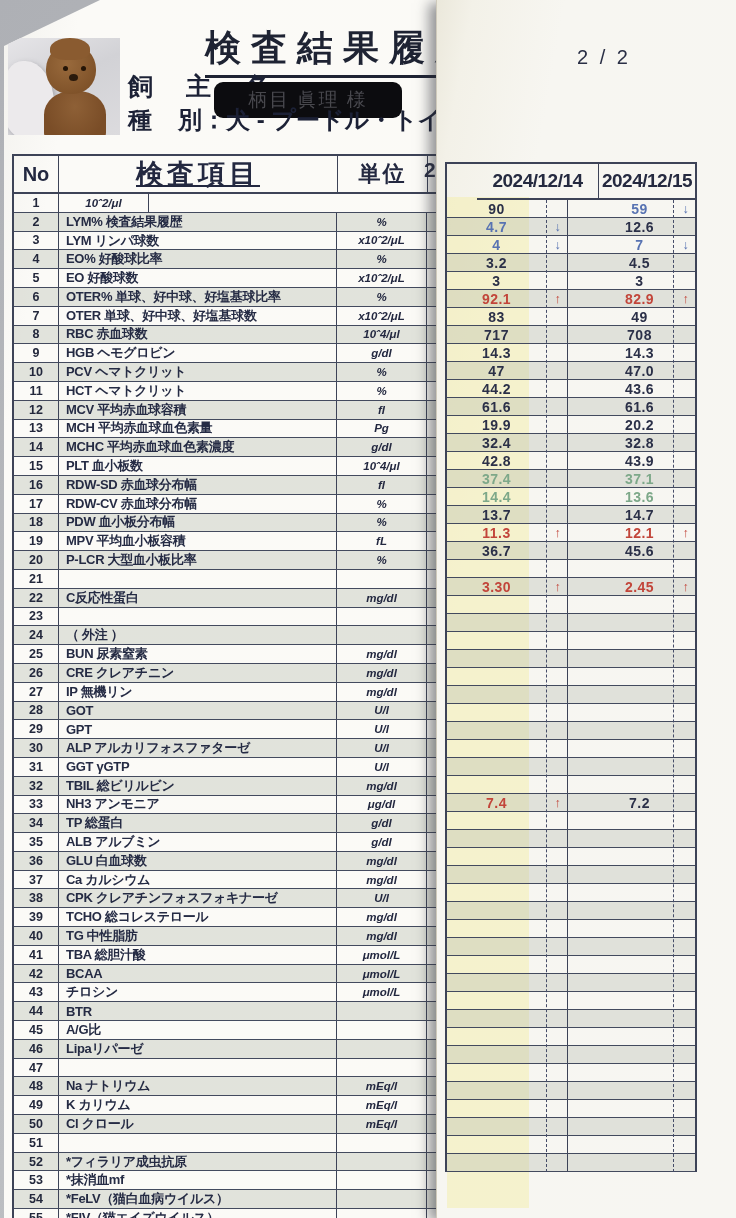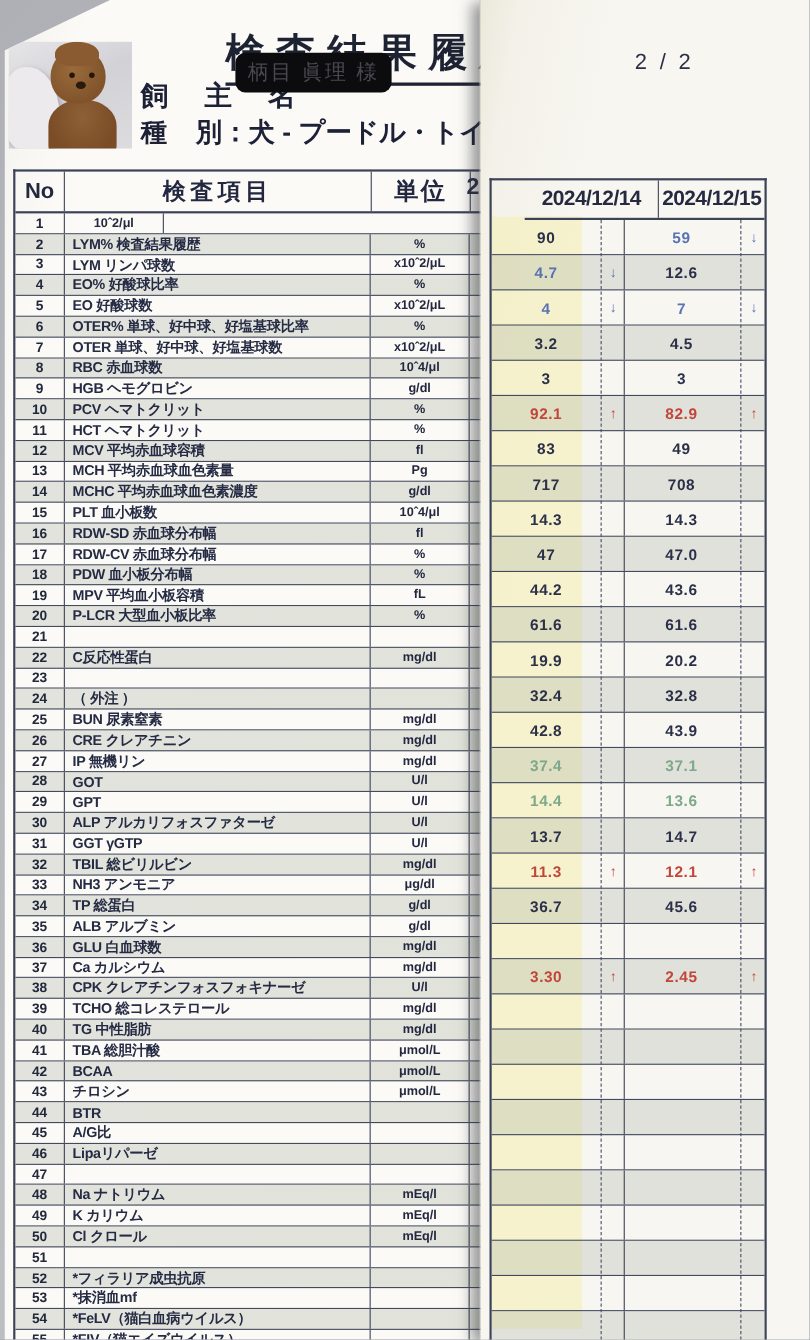--- a/index.html
+++ b/index.html
@@ -11,21 +11,21 @@
       background:linear-gradient(100deg,#f3f2ee 0%,#fbfaf7 12%,#fbfaf6 100%);
       clip-path:polygon(0 46px,96px 0,100% 0,100% 100%,0 100%);z-index:1;}
   .doc-title{position:absolute;left:201px;top:24px;font-size:36px;font-weight:bold;
       letter-spacing:10px;color:#1e2333;white-space:nowrap;border-bottom:3px solid #1e2333;
       padding-bottom:2px;}
   .owner-row{position:absolute;left:124px;top:70px;font-size:25px;font-weight:600;
       letter-spacing:13px;color:#1c2136;white-space:nowrap;}
   .species-row{position:absolute;left:124px;top:104px;font-size:24px;font-weight:600;
       color:#1c2136;white-space:nowrap;text-align:center;}
   .species-gap{display:inline-block;width:26px;}
-  .redaction{position:absolute;left:210px;top:48px;width:142px;height:36px;background:#0c0c0f;
+  .redaction{position:absolute;left:210px;top:82px;width:188px;height:36px;background:#0c0c0f;
       border-radius:9px;display:flex;align-items:center;justify-content:center;overflow:hidden;}
   .redaction span{font-size:19px;letter-spacing:2px;color:#5c5c63;opacity:.75;white-space:nowrap;}
   
   .pet-photo{position:absolute;left:4px;top:38px;width:112px;height:97px;overflow:hidden;
       background:linear-gradient(155deg,#e6e5e8 0%,#d2d2d6 45%,#dcdbde 100%);}
   .blanket{position:absolute;left:-6px;bottom:-4px;width:52px;height:78px;background:#eceaec;
       border-radius:40% 55% 35% 45%;box-shadow:2px 2px 5px rgba(120,120,125,.5);}
   .dog-body{position:absolute;right:14px;bottom:-8px;width:62px;height:52px;background:
       radial-gradient(ellipse at 50% 30%,#8e6036 0%,#7a4d27 70%);border-radius:45% 45% 20% 20%;}
   .dog-head{position:absolute;right:24px;top:6px;width:50px;height:50px;background:
@@ -42,47 +42,47 @@
   .m-row{display:flex;height:18.8px;border-bottom:1.35px solid #434a5e;box-sizing:border-box;
       align-items:center;}
   .m-row:nth-child(even){background:rgba(184,189,176,.38);}
   .c-no{width:44px;flex:none;text-align:center;border-right:1.5px solid #3d4357;
       font-size:12.5px;font-weight:600;align-self:stretch;display:flex;align-items:center;justify-content:center;}
   .c-item{width:278px;flex:none;border-right:1.5px solid #3d4357;font-size:13px;font-weight:600;
       padding-left:7px;box-sizing:border-box;white-space:nowrap;overflow:hidden;letter-spacing:-.3px;
       align-self:stretch;display:flex;align-items:center;color:#252b44;}
   .c-unit{width:89px;flex:none;border-right:1.5px solid #3d4357;font-size:11.5px;font-weight:600;
       text-align:center;align-self:stretch;display:flex;align-items:center;justify-content:center;
-      white-space:nowrap;color:#232840;}
+      white-space:nowrap;color:#232840;font-style:italic;}
   .c-stub{flex:1;align-self:stretch;}
   .h-no{width:44px;flex:none;display:flex;align-items:center;justify-content:center;
       font-size:20px;border-right:1.5px solid #3d4357;}
   .h-item{width:278px;flex:none;display:flex;align-items:center;justify-content:center;
-      font-size:21px;letter-spacing:4px;border-right:1.5px solid #3d4357;}
+      font-size:27px;letter-spacing:4px;border-right:1.5px solid #3d4357;text-decoration:underline;}
   .h-unit{width:89px;flex:none;display:flex;align-items:center;justify-content:center;
       font-size:22px;letter-spacing:2px;border-right:1.5px solid #3d4357;}
   .h-stub{flex:1;}
   .hidden-col-partial{position:absolute;left:420px;top:158px;width:14px;height:26px;
       overflow:hidden;font-size:21px;font-weight:700;color:#2a2f45;}
   
   .overlay-sheet{position:absolute;left:436px;top:0;width:300px;height:1218px;z-index:2;
       background:linear-gradient(100deg,#ebe8db 0%,#f3f1e8 7%,#f7f6f1 25%,#f7f6f2 100%);
       box-shadow:-7px 3px 12px rgba(45,47,55,.5);border-left:1px solid #cfcabb;}
   .page-indicator{position:absolute;left:140px;top:46px;font-size:20px;font-weight:400;
       letter-spacing:3px;color:#2a2f45;white-space:nowrap;}
   .yellow-band{position:absolute;left:10px;top:197px;width:82px;height:1011px;
       background:rgba(243,238,170,.5);z-index:0;}
   .overlay-table{position:absolute;left:8px;top:162px;width:252px;z-index:1;
       border:2px solid #3d4357;border-bottom:none;box-sizing:border-box;}
   .o-head{display:flex;height:34px;border-bottom:2px solid #3d4357;font-weight:700;color:#252a40;margin-left:30px;}
   .o-hcell{display:flex;align-items:center;justify-content:center;font-size:19px;letter-spacing:-.5px;}
   .o-hc1{width:121px;flex:none;border-right:1.6px solid #3d4357;}
   .o-hc2{flex:1;}
   .o-body{position:relative;}
-  .o-row{display:flex;height:32px;border-bottom:1.3px solid #434a5e;box-sizing:border-box;}
+  .o-row{display:flex;height:18px;border-bottom:1.3px solid #434a5e;box-sizing:border-box;gap:20px;}
   .o-row:nth-child(even){background:rgba(180,186,172,.34);}
   .o-c1{width:121px;flex:none;border-right:1.6px solid #3d4357;position:relative;
       display:flex;align-items:center;box-sizing:border-box;}
   .o-c2{flex:1;position:relative;display:flex;align-items:center;}
   .val{display:block;width:99px;text-align:center;font-size:14px;font-weight:700;letter-spacing:.5px;}
   .o-c2 .val{width:103px;}
   .arr{position:absolute;right:1px;width:17px;text-align:center;font-size:12.5px;font-weight:700;}
   .dash-line{position:absolute;top:0;bottom:0;border-left:1.4px dashed #454c68;z-index:2;}
   .dl1{left:99px;}
   .dl2{left:226px;}

